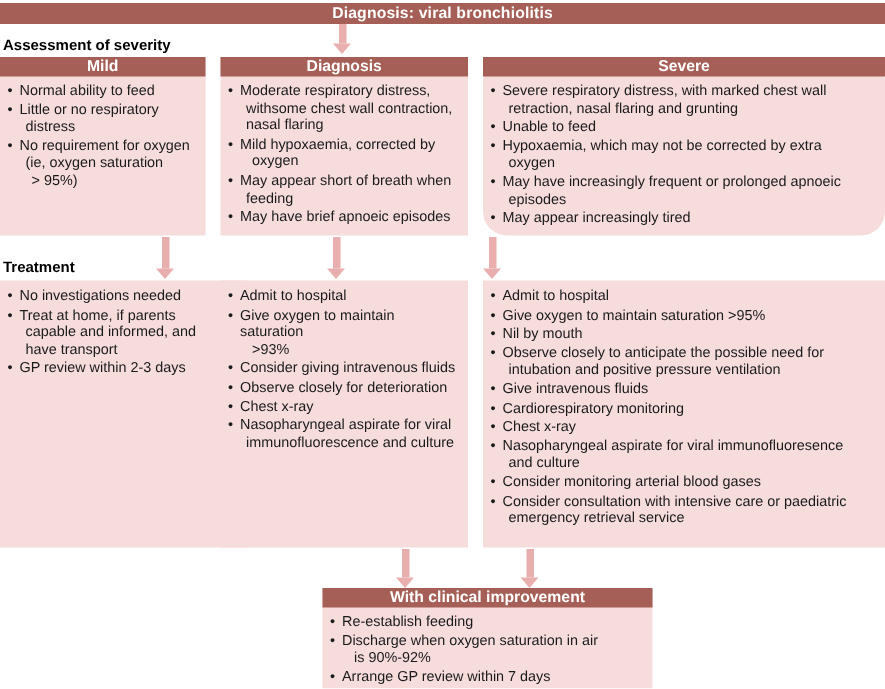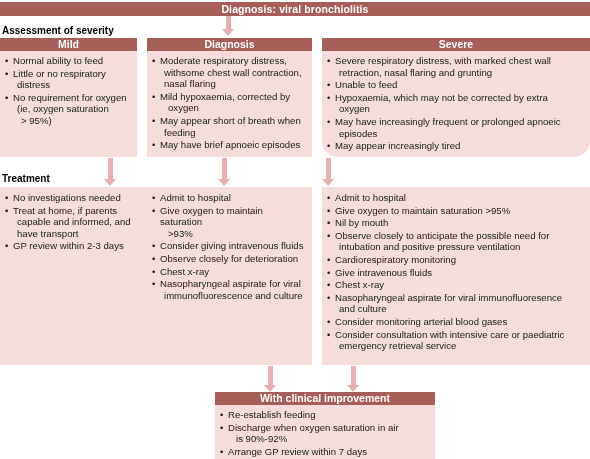--- a/index.html
+++ b/index.html
@@ -263,24 +263,24 @@
           <span>Give oxygen to maintain saturation &gt;95%</span>
         </li>
         <li>
           <span>Nil by mouth</span>
         </li>
         <li>
           <span>Observe closely to anticipate the possible need for</span>
           <span class="cont-line">intubation and positive pressure ventilation</span>
         </li>
         <li>
+          <span>Give intravenous fluids</span>
+        </li>
+        <li>
           <span>Cardiorespiratory monitoring</span>
-        </li>
-        <li>
-          <span>Give intravenous fluids</span>
         </li>
         <li>
           <span>Chest x-ray</span>
         </li>
         <li>
           <span>Nasopharyngeal aspirate for viral immunofluoresence</span>
           <span class="cont-line">and culture</span>
         </li>
         <li>
           <span>Consider monitoring arterial blood gases</span>

